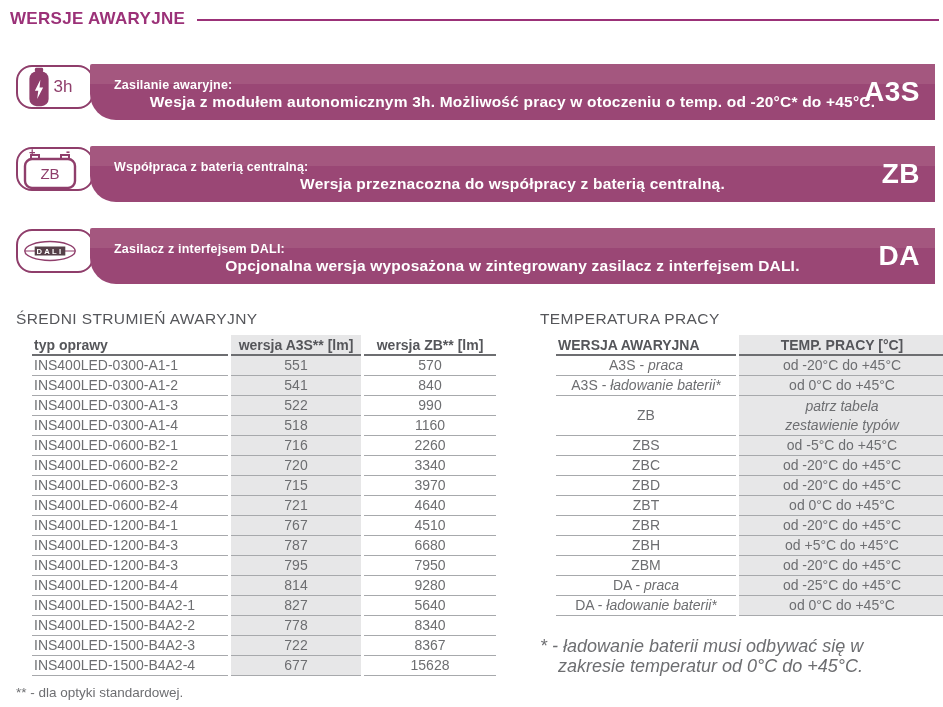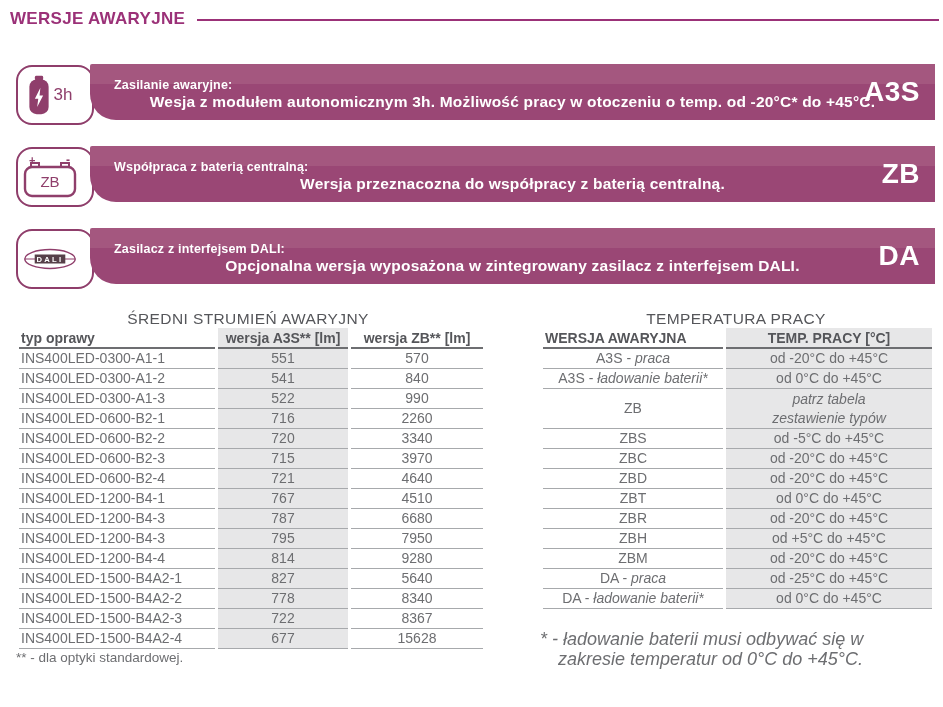--- a/index.html
+++ b/index.html
@@ -17,49 +17,49 @@
   body{width:943px;height:707px;font-family:"Liberation Sans",sans-serif;position:relative;overflow:hidden;}
 
   
   .page-header{display:flex;align-items:center;gap:12px;padding:8px 4px 0 10px;height:30px;justify-content:space-between;}
   .page-header h1{font-size:17px;font-weight:700;color:var(--brand);letter-spacing:.3px;white-space:nowrap;}
   .title-rule{flex:1;border-top:2px solid var(--brand);margin-top:1px;}
 
   
   .banners{margin-top:34px;}
   .banner-row{position:relative;height:56px;margin:0 8px 26px 16px;}
-  .icon-box{position:absolute;left:0;top:1px;width:78px;height:60px;background:#fff;
+  .icon-box{position:absolute;left:0;top:1px;width:78px;height:44px;background:#fff;
     border:2px solid var(--icon-purple);border-radius:16px;z-index:1;
     display:flex;align-items:center;justify-content:center;gap:4px;padding-right:10px;color:var(--icon-purple);}
   .icon-box .icon-text{font-size:17px;font-weight:400;color:var(--icon-purple);}
   .banner{position:absolute;left:74px;right:0;top:0;height:56px;z-index:2;
     background:linear-gradient(to bottom,var(--banner-light) 0 36%,var(--banner-dark) 36% 100%);
     border-bottom-left-radius:26px;border-top-left-radius:2px;}
   .banner-heading{position:absolute;top:6px;left:24px;color:#fff;font-size:12.5px;font-weight:700;letter-spacing:.2px;margin-top:8px;}
   .banner-desc{position:absolute;left:30px;right:30px;top:29px;text-align:center;color:#fff;
     font-size:15.5px;font-weight:700;letter-spacing:.2px;white-space:nowrap;}
   .banner-code{position:absolute;right:15px;top:50%;transform:translateY(-50%);
     color:#fff;font-size:28px;font-weight:700;letter-spacing:.5px;}
 
   
   .tables{display:flex;margin:18px 0 0 16px;gap:60px;}
   .tcol-left{width:464px;}
   .tcol-right{width:392px;}
-  .table-title{font-size:15.5px;color:var(--hdr);letter-spacing:.4px;margin-bottom:0;text-align:center;}
+  .table-title{font-size:15.5px;color:var(--hdr);letter-spacing:.4px;margin-bottom:7px;}
   table{width:100%;border-collapse:separate;border-spacing:3px 0;table-layout:fixed;
-    font-size:14px;color:var(--txt);}
+    font-size:14px;color:var(--txt);margin-left:13px;}
   th{font-weight:700;color:var(--hdr);border-bottom:2px solid #6d6e71;height:21px;
     text-align:center;font-size:14px;white-space:nowrap;}
   td{border-bottom:1px solid var(--rule);height:20px;text-align:center;white-space:nowrap;
     line-height:19px;}
   .shade{background:var(--stripe);}
   .col-type,.th-left{text-align:left;padding-left:2px;}
   .ital{font-style:italic;}
   tr.tall td{height:40px;line-height:19px;}
-  .footnote{color:var(--txt);font-size:13.5px;margin-top:1px;}
+  .footnote{color:var(--txt);font-size:13.5px;margin-top:9px;}
   .footnote-right{color:var(--txt);font-size:18px;margin-top:20px;line-height:20px;
     padding-left:18px;text-indent:-18px;font-style:italic;}
 
   
   .flux col:nth-child(1){width:196px;}
   .flux col:nth-child(2){width:130px;}
   .flux col:nth-child(3){width:132px;}
   .temp col:nth-child(1){width:180px;}
   .temp col:nth-child(2){width:206px;}
 </style>
@@ -151,20 +151,25 @@
             <td class="col-type">INS400LED-0300-A1-2</td>
             <td class="shade">541</td>
             <td>840</td>
           </tr>
           <tr>
             <td class="col-type">INS400LED-0300-A1-3</td>
             <td class="shade">522</td>
             <td>990</td>
           </tr>
           <tr>
+            <td class="col-type">INS400LED-0300-A1-4</td>
+            <td class="shade">518</td>
+            <td>1160</td>
+          </tr>
+          <tr>
             <td class="col-type">INS400LED-0600-B2-1</td>
             <td class="shade">716</td>
             <td>2260</td>
           </tr>
           <tr>
             <td class="col-type">INS400LED-0600-B2-2</td>
             <td class="shade">720</td>
             <td>3340</td>
           </tr>
           <tr>

